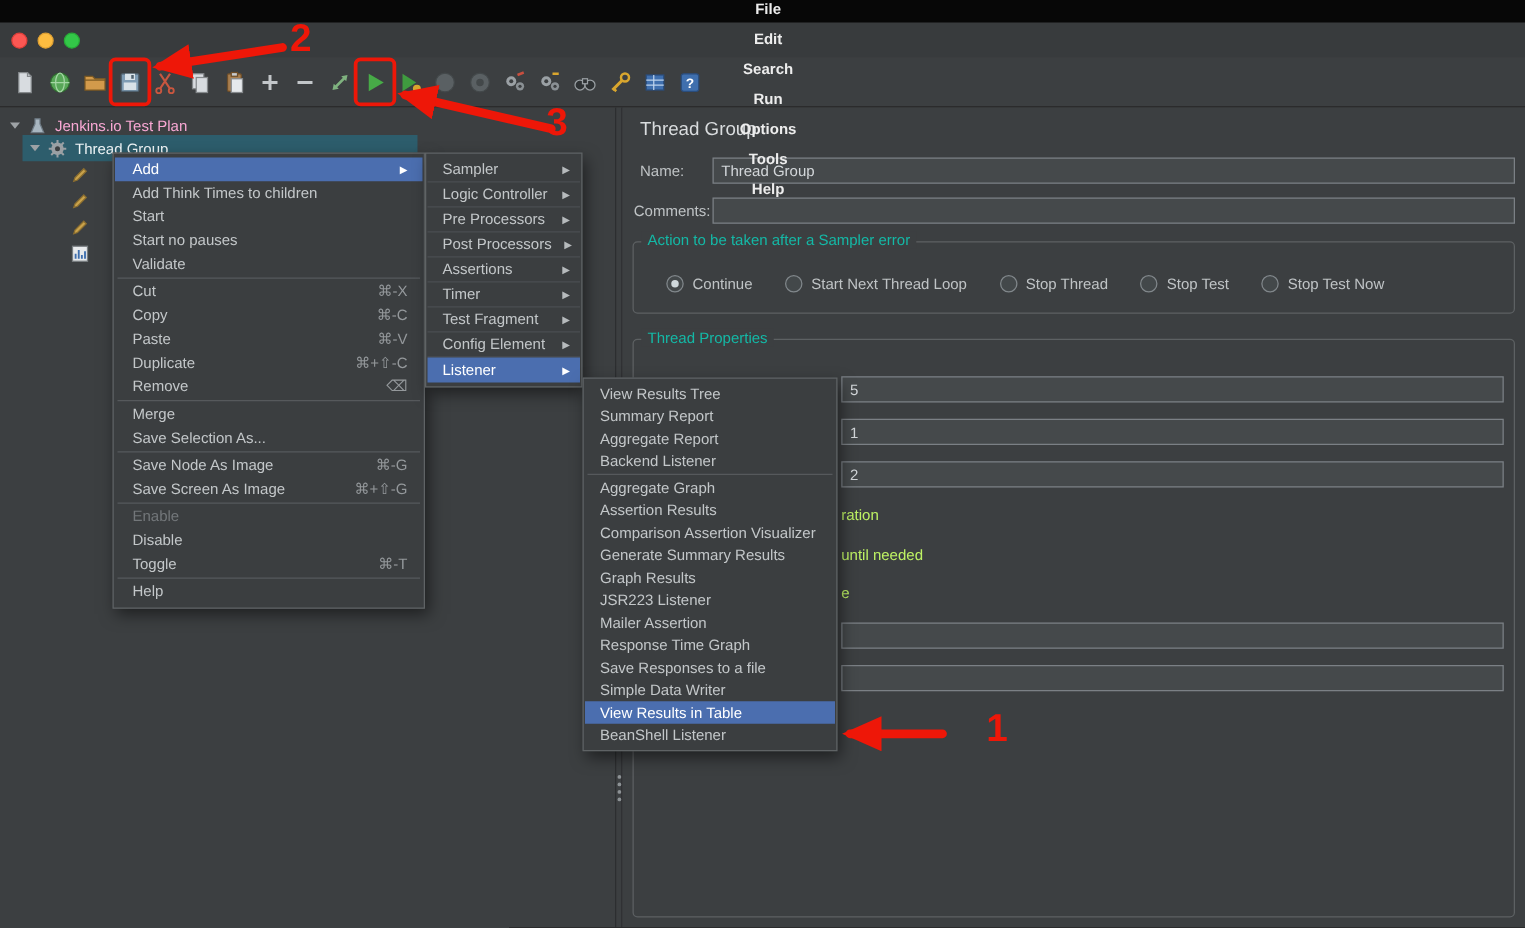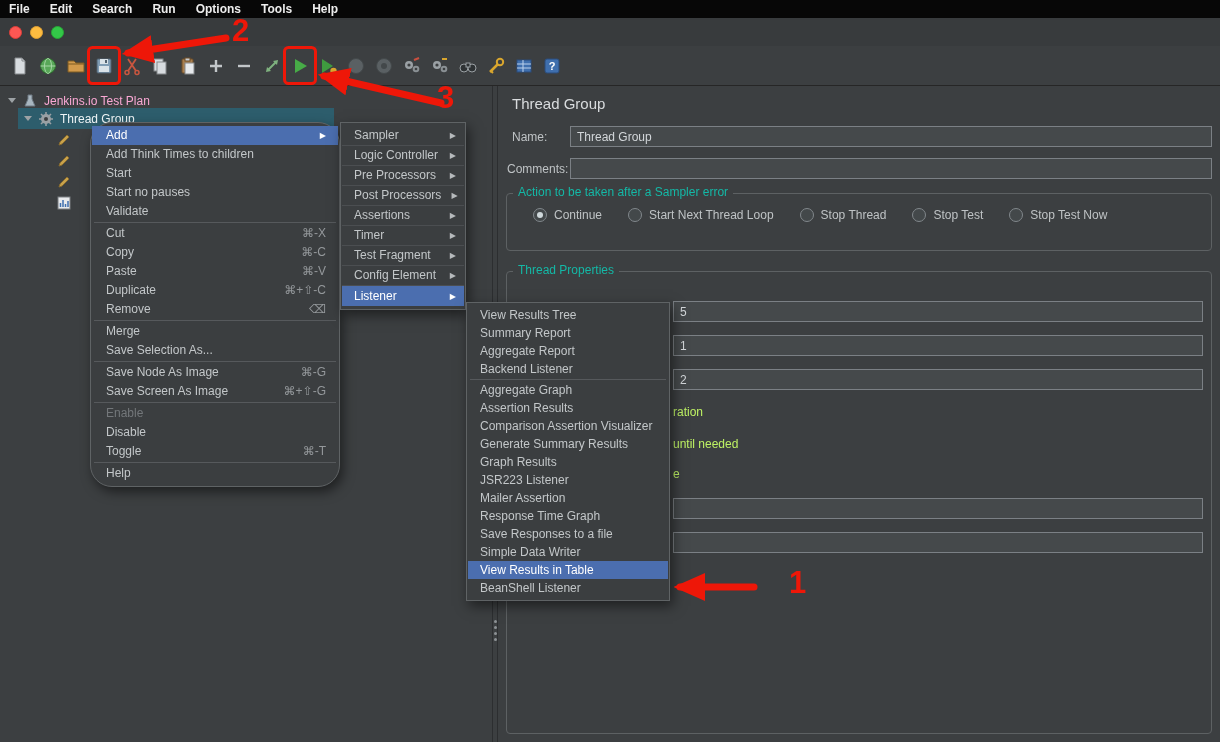--- a/index.html
+++ b/index.html
@@ -1,21 +1,21 @@
 <!DOCTYPE html>
 <html><head>
 <meta charset="utf-8">
 <style>
   html,body{margin:0;padding:0;background:#1b1b1b;}
   .screen{position:relative;width:1220px;height:742px;overflow:hidden;background:#3c3f41;
           font-family:"Liberation Sans",sans-serif;-webkit-font-smoothing:antialiased;}
 
   
   .menubar{position:absolute;left:0;top:0;width:100%;height:18px;background:#070707;
-           display:flex;align-items:center;padding-left:9px;gap:20px;box-sizing:border-box;z-index:5;}
+           display:flex;align-items:center;padding-left:9px;gap:10px;box-sizing:border-box;z-index:5;flex-direction:column;}
   .menubar span{font-size:12px;font-weight:bold;color:#ededed;white-space:nowrap;}
 
   
   .titlebar{position:absolute;left:0;top:18px;width:100%;height:28px;background:#383b3d;
             display:flex;align-items:center;padding-left:9px;gap:8px;box-sizing:border-box;}
   .tl{width:13px;height:13px;border-radius:50%;box-sizing:border-box;}
   .tl.red{background:#fc5753;border:1px solid #dd3f3a;}
   .tl.yellow{background:#fdbc40;border:1px solid #dea034;}
   .tl.green{background:#33c748;border:1px solid #28a837;}
 
@@ -42,21 +42,21 @@
 
   
   .content-panel{position:absolute;left:498px;top:86px;right:0;bottom:0;background:#3c3f41;}
   .panel-title{position:absolute;left:14px;top:9px;font-size:15px;font-weight:500;color:#d9dcde;}
   .flabel{position:absolute;font-size:12px;color:#bfc3c5;white-space:nowrap;}
   .tfield{position:absolute;height:21px;background:#45494b;border:1px solid #7b8085;
           color:#d3d7da;font-size:12px;line-height:21px;padding:0 6px;box-sizing:border-box;}
   .gbox{position:absolute;left:8px;right:8px;border:1px solid #5d6163;border-radius:4px;}
   .gbox-label{position:absolute;top:-9px;left:6px;background:#3c3f41;padding:0 5px;
               font-size:12px;color:#14b8a6;white-space:nowrap;}
-  .radio-row{position:absolute;left:26px;top:14px;display:flex;gap:26px;align-items:flex-start;}
+  .radio-row{position:absolute;left:26px;top:26px;display:flex;gap:26px;align-items:flex-start;}
   .radio{display:flex;align-items:center;gap:7px;font-size:12px;color:#bfc3c5;white-space:nowrap;}
   .rdot{width:14px;height:14px;border-radius:50%;background:#43484a;border:1px solid #81878b;
         box-sizing:border-box;position:relative;flex:0 0 auto;}
   .rdot.sel::after{content:"";position:absolute;left:3px;top:3px;width:6px;height:6px;border-radius:50%;background:#cfd8db;}
   .frag{position:absolute;font-size:12px;color:#bef264;white-space:nowrap;}
 
   
   .menu{position:absolute;background:#3b3e40;border:1px solid #5f6365;box-shadow:3px 5px 12px rgba(0,0,0,.5);
         padding:3px 1px;z-index:30;font-size:12px;color:#c3c7c9;box-sizing:border-box;}
   .mi{height:19px;line-height:19px;padding:0 12px 0 14px;display:flex;align-items:center;white-space:nowrap;}
@@ -326,21 +326,21 @@
       <div class="tfield" style="left:166px;right:8px;top:63px;"><span>1</span></div>
       <div class="tfield" style="left:166px;right:8px;top:97px;"><span>2</span></div>
       <span class="frag" style="left:166px;top:133px;">ration</span>
       <span class="frag" style="left:166px;top:165px;">until needed</span>
       <span class="frag" style="left:166px;top:195px;">e</span>
       <div class="tfield" style="left:166px;right:8px;top:226px;"><span></span></div>
       <div class="tfield" style="left:166px;right:8px;top:260px;"><span></span></div>
     </div>
   </div>
 
-  <div class="menu ctxmenu" style="left:90px;top:122px;width:250px;border-radius:22px;">
+  <div class="menu ctxmenu" style="left:90px;top:122px;width:250px;">
     <div class="mi hl">
         <span class="lbl">Add</span>
         <span class="arr">▶</span>
       </div>
     <div class="mi">
         <span class="lbl">Add Think Times to children</span>
       </div>
     <div class="mi">
         <span class="lbl">Start</span>
       </div>

